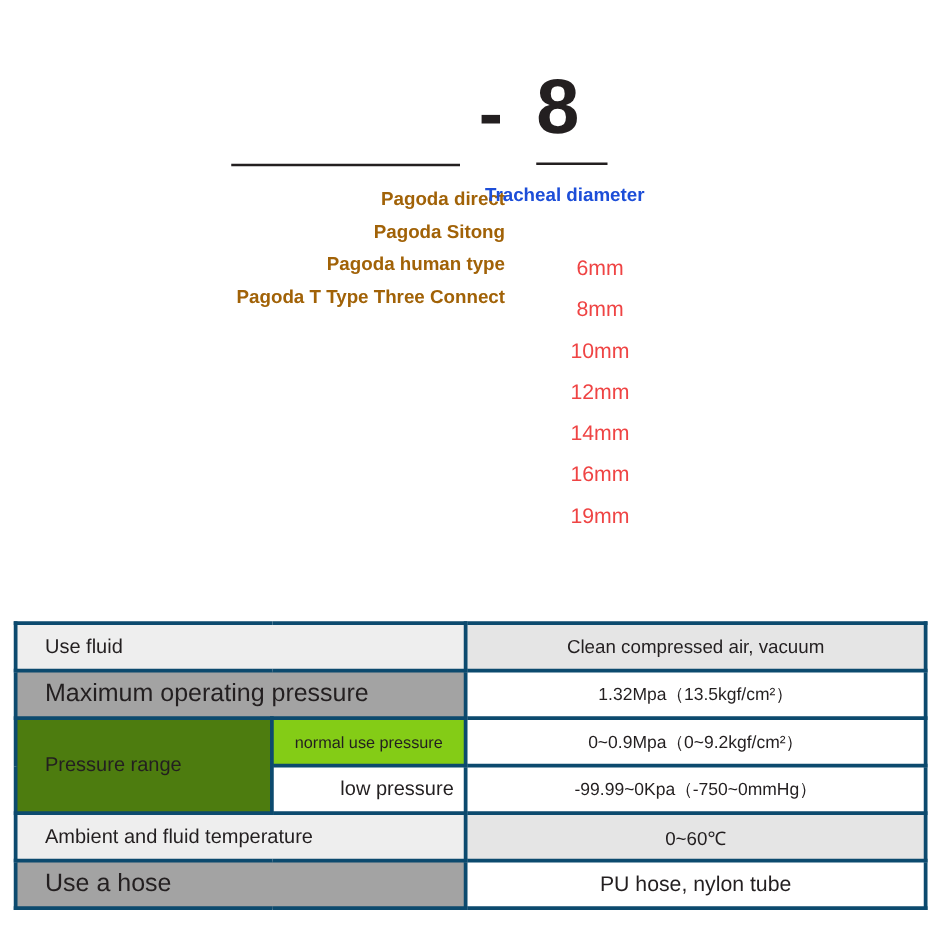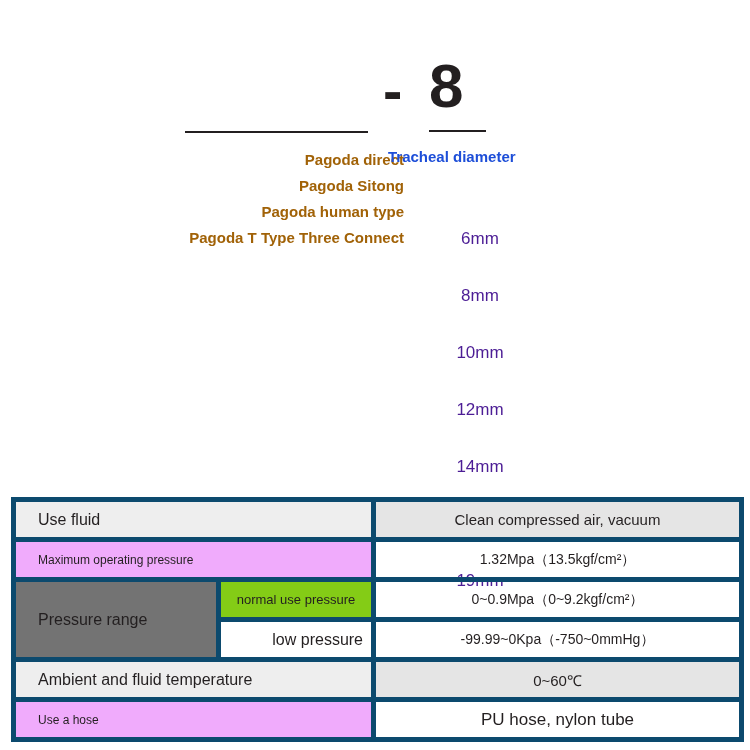--- a/index.html
+++ b/index.html
@@ -87,48 +87,47 @@
   .right-col {
     position: absolute;
     left: 400px;
     top: 198px;
     width: 160px;
     text-align: center;
   }
   .right-col div {
     font-size: 17px;
     line-height: 33px;
-    color: #4c1d95;
-    margin-top: 24px;
+    color: #ef4444;
   }
 
   
   .spec-table {
     position: absolute;
     left: 11px;
     top: 497px;
     width: 728px;
     border-collapse: collapse;
     table-layout: fixed;
   }
   .spec-table td {
-    border: 5px solid #0c4a6e;
+    border: 3px solid #0c4a6e;
     padding: 0 8px;
     color: #231f20;
     vertical-align: middle;
   }
   .label-cell {
     background: #eeeeee;
     font-size: 16px;
     height: 35px;
     padding-left: 22px !important;
   }
   .label-cell-plain {
-    background: #f0abfc;
-    font-size: 12px;
+    background: #a3a3a3;
+    font-size: 20px;
     height: 35px;
     padding-left: 22px !important;
   }
   .sub-label {
     background: #84cc16;
     font-size: 13px;
     text-align: center;
     height: 35px;
   }
   .sub-label-plain {
@@ -148,21 +147,21 @@
     height: 35px;
     margin-top: 40px;
   }
   .value-cell-grey {
     background: #e5e5e5;
     text-align: center;
     font-size: 15px;
     height: 35px;
   }
   .pressure-range-cell {
-    background: #737373;
+    background: #4d7c0f;
     font-size: 16px;
     padding-left: 22px !important;
   }
 </style>
 </head>
 <body>
 
 <div class="diagram">
 
   <span class="code-dash">-</span>

